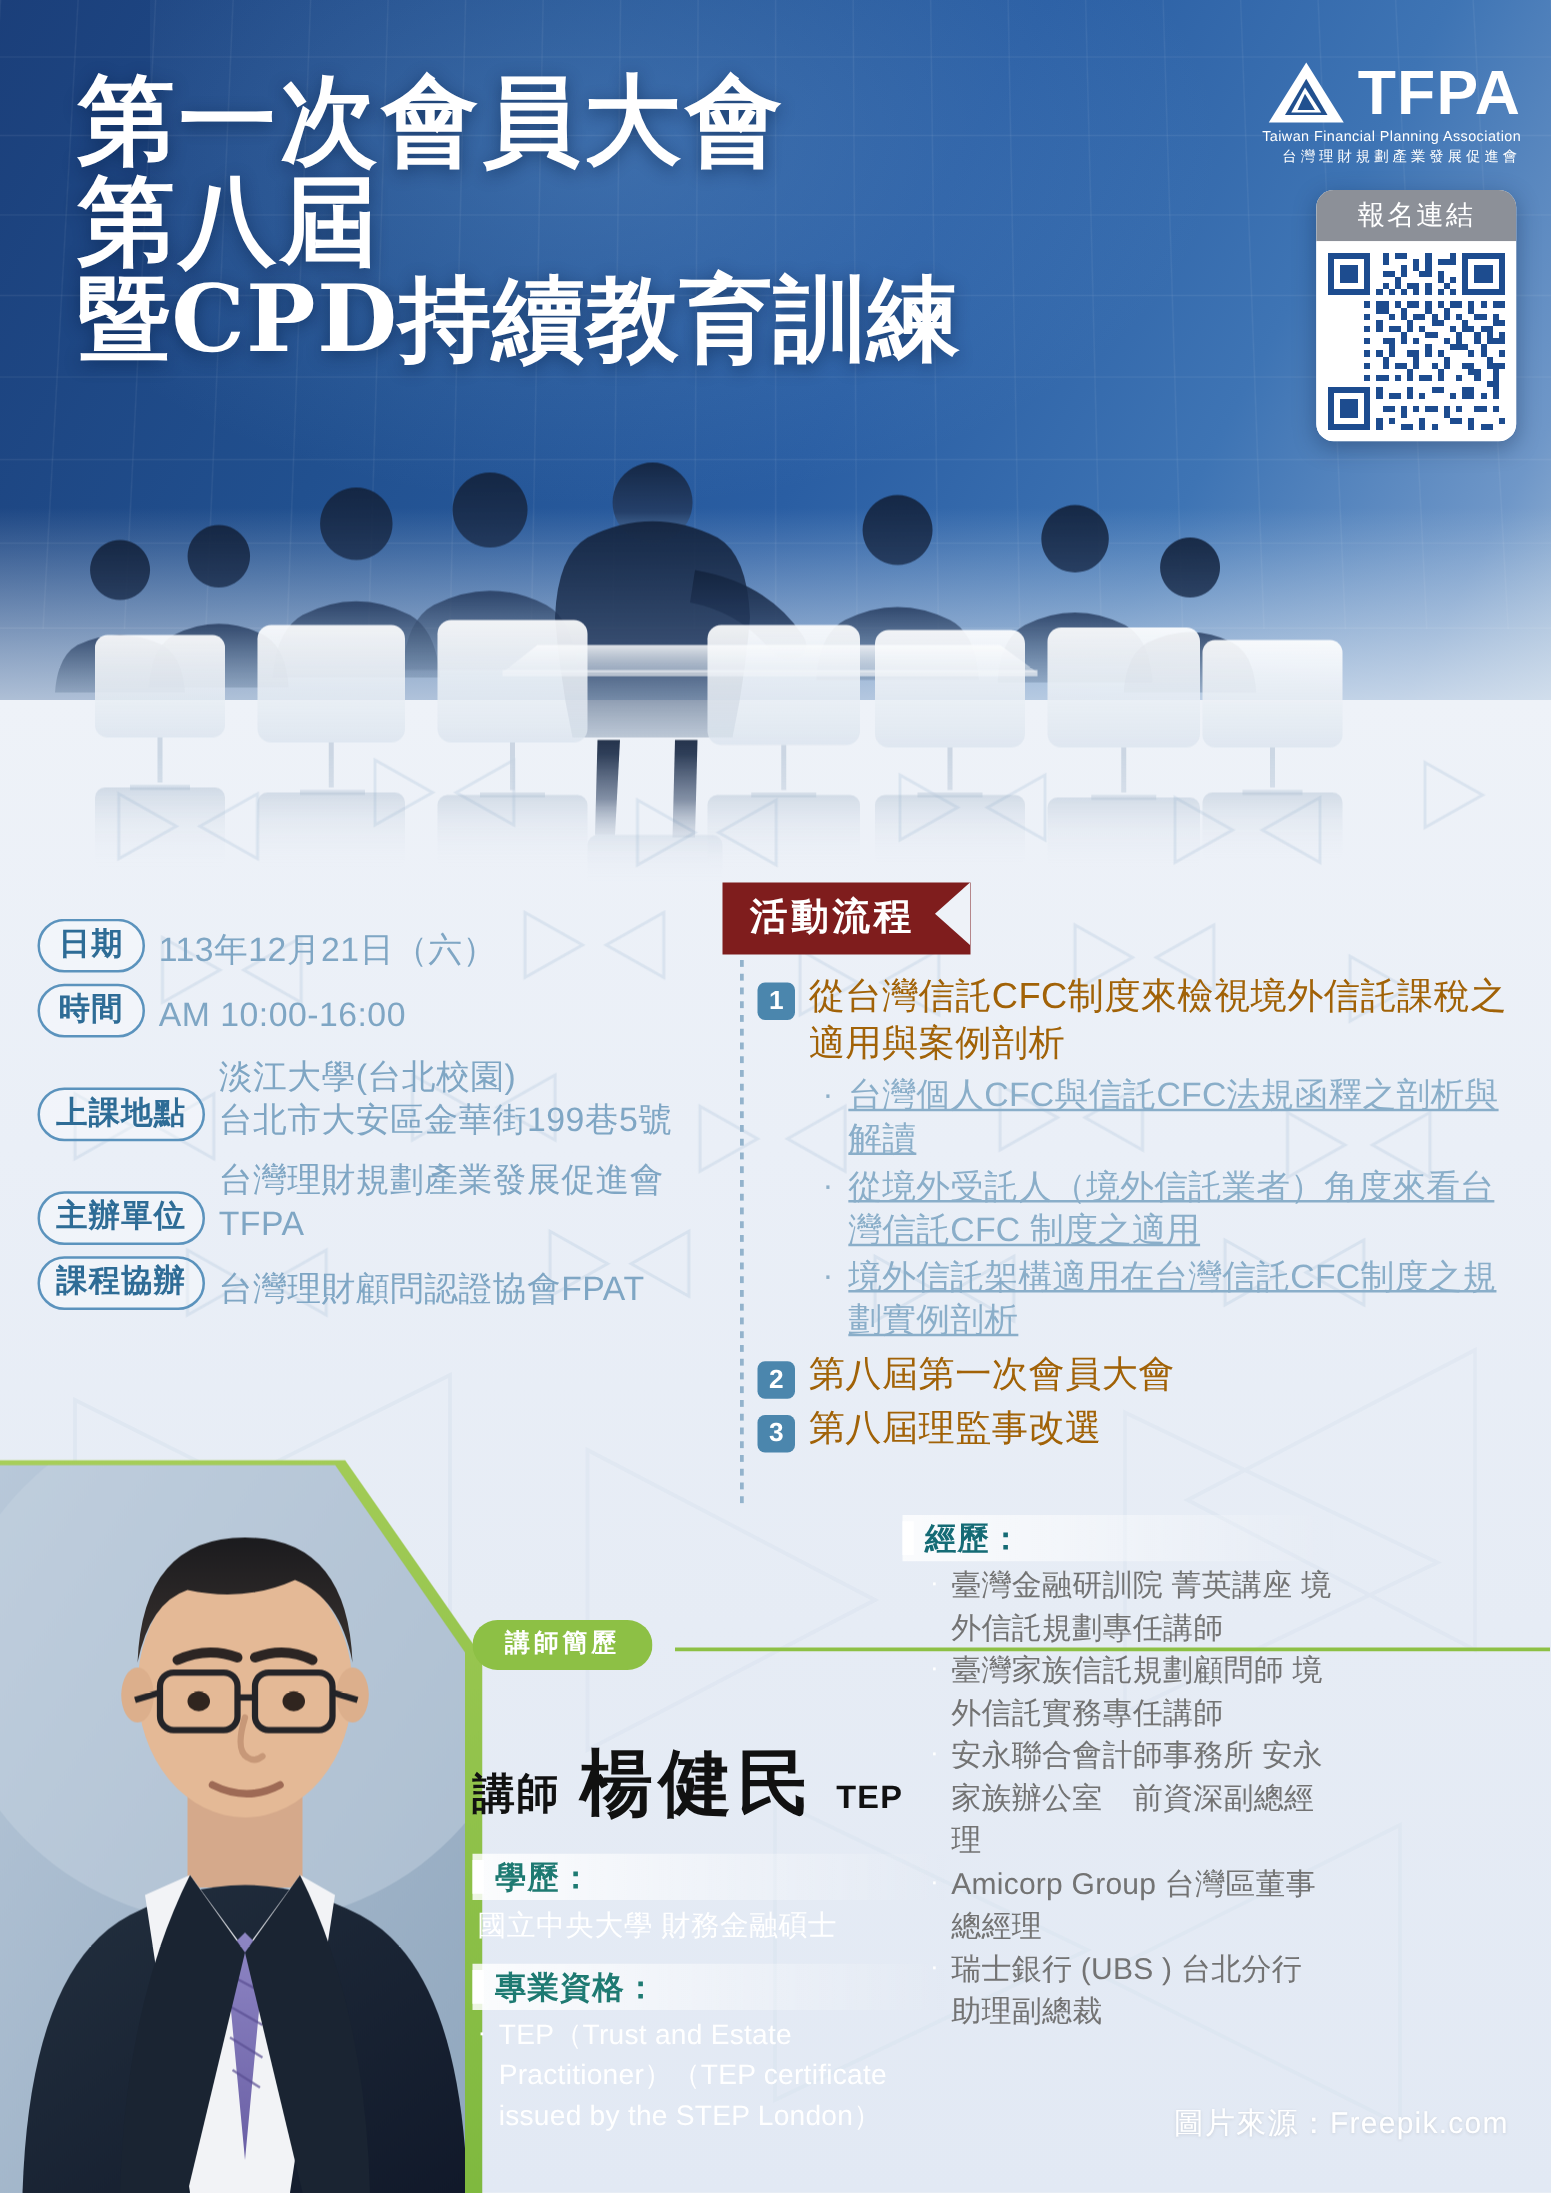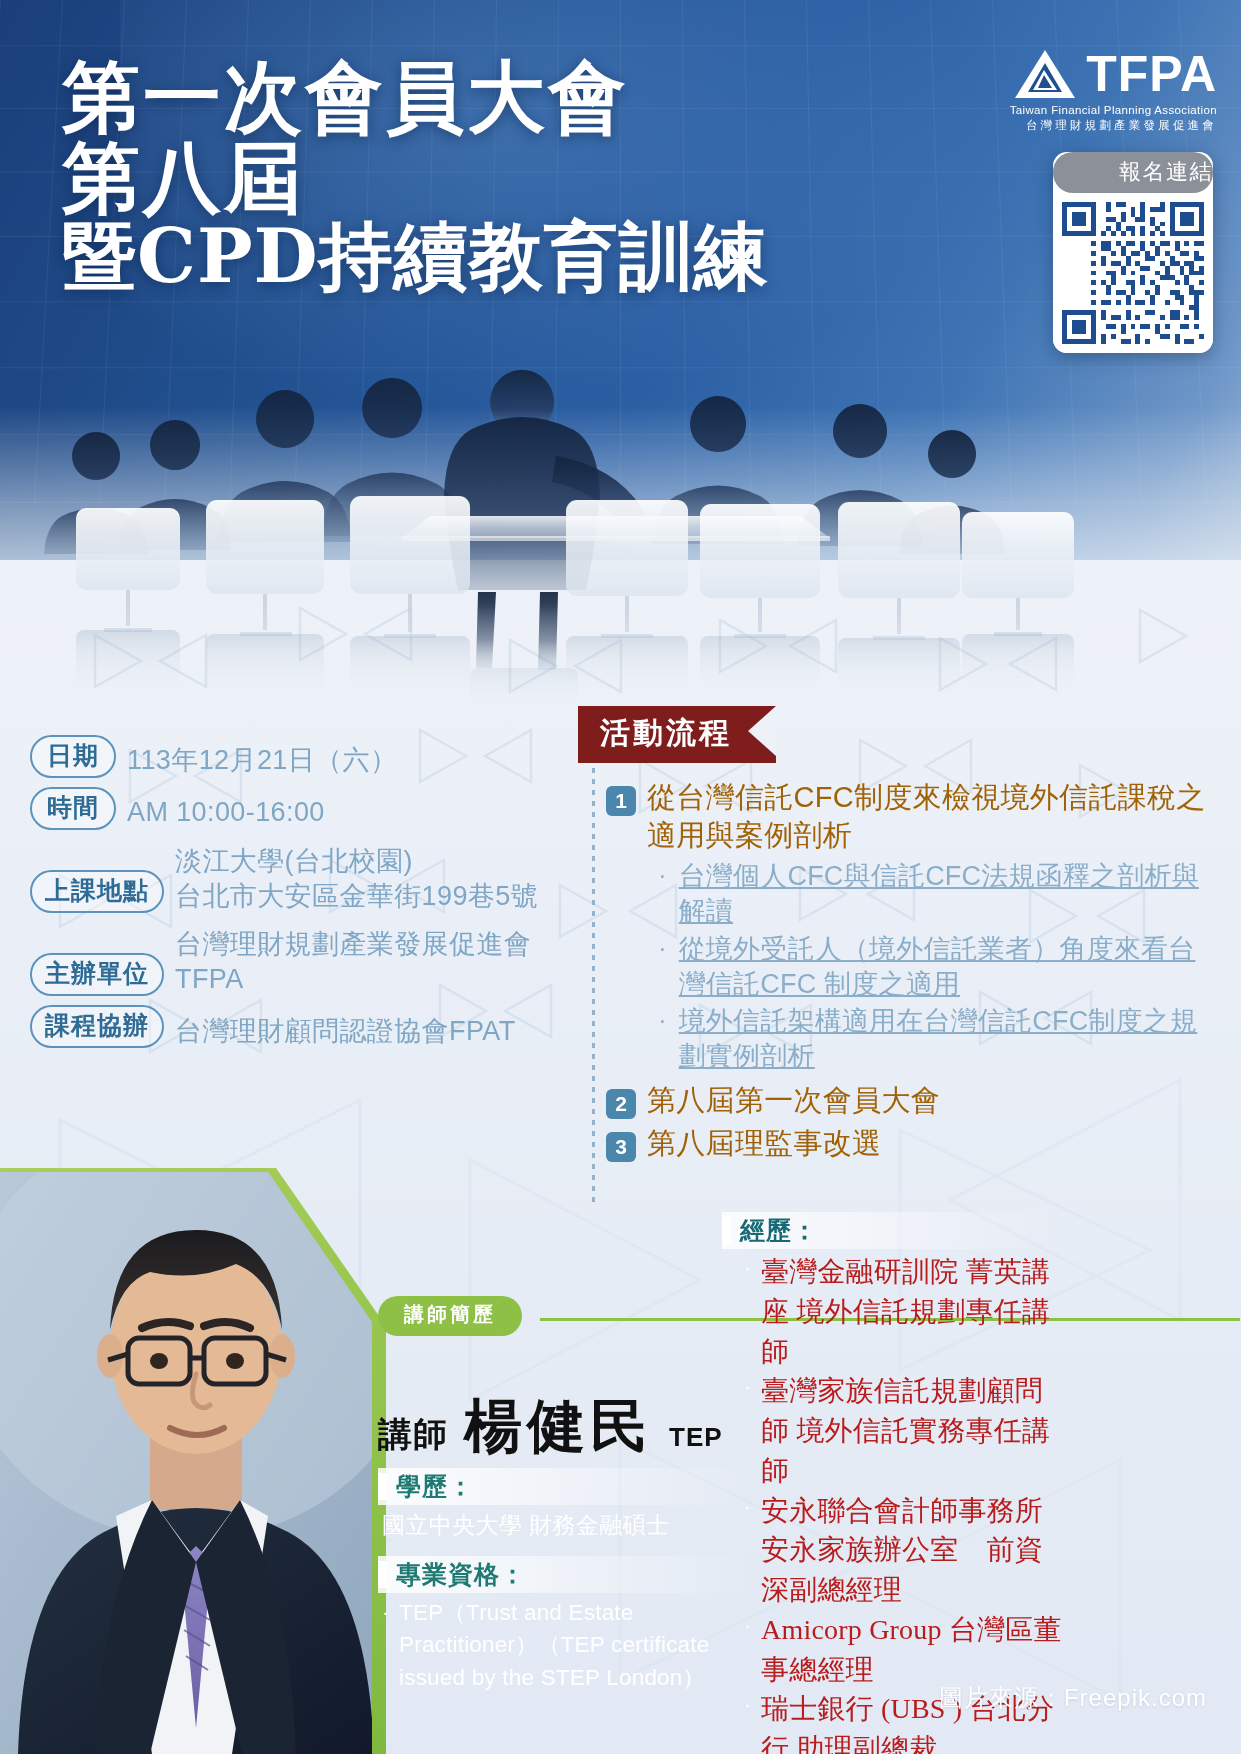--- a/index.html
+++ b/index.html
@@ -87,24 +87,23 @@
   }
 
   
   .qr-card {
     position:absolute; right:28px; top:152px;
     width:160px; border-radius:14px; overflow:hidden;
     background:#ffffff;
     box-shadow:0 5px 18px rgba(8,28,62,.35);
   }
   .qr-title {
-    background:#8c9098; color:#fff; text-align:right;
+    background:#8c9098; color:#fff; text-align:center;
     font-size:22px; padding:5px 0 6px; letter-spacing:1.5px;
     font-family:"Liberation Sans",sans-serif;
-    border-radius:20px;
   }
   .qr-box { padding:9px; background:#fff; }
   .qr-img { width:142px; height:142px; display:block; }
 
   
   .scene { position:absolute; left:0; top:330px; width:1241px; height:380px; }
 
   
   .info { position:absolute; left:30px; top:735px; width:560px; }
   .info-row { display:flex; align-items:flex-end; margin-bottom:9px; }
@@ -204,20 +203,21 @@
   .sp-label { font-size:34px; color:#111; font-weight:bold; font-family:"Liberation Sans",sans-serif; letter-spacing:1px;}
   .sp-name  { font-size:58px; color:#111; font-weight:bold; font-family:"Liberation Sans",sans-serif; letter-spacing:5px;}
   .sp-tep   { font-size:26px; color:#111; font-weight:bold; font-family:"Liberation Sans",sans-serif; letter-spacing:1px;}
 
   
   .cred-col { position:absolute; left:378px; top:1468px; width:380px; z-index:5; }
   .cred-head {
     display:flex; align-items:center; margin-bottom:4px;
     background:linear-gradient(90deg, rgba(255,255,255,.85), rgba(255,255,255,0));
     padding:2px 0;
+    margin-top:15px;
   }
   .cred-bar { width:9px; height:27px; background:#ffffff; flex:0 0 auto; margin-right:9px; }
   .cred-title {
     color:#1e7a72; font-size:25px; font-weight:bold; letter-spacing:1px;
     font-family:"Liberation Sans",sans-serif;
   }
   .cred-line {
     color:#ffffff; font-size:23px; line-height:1.42; letter-spacing:.4px;
     font-family:"Liberation Sans",sans-serif; margin-left:4px;
   }
@@ -232,22 +232,22 @@
   
   .exp-col { position:absolute; left:722px; top:1212px; width:345px; z-index:5; }
   .exp-head { display:flex; align-items:center; margin-bottom:3px;
     background:linear-gradient(90deg, rgba(255,255,255,.8), rgba(255,255,255,0)); padding:2px 0; }
   .exp-bar { width:9px; height:27px; background:#ffffff; flex:0 0 auto; margin-right:9px; }
   .exp-title { color:#156b75; font-size:25px; font-weight:bold; letter-spacing:1px;
     font-family:"Liberation Sans",sans-serif; }
   .exp-bullets { margin-left:22px; }
   .exp-bullet { display:flex; align-items:flex-start; }
   .eb-dot { color:#ffffff; font-size:21px; line-height:1.42; flex:0 0 auto; }
-  .eb-text { color:#b91c1c; font-size:28px; line-height:1.42; padding-left:10px;
-    font-family:Liberation Serif, serif; letter-spacing:.2px; }
+  .eb-text { color:#737373; font-size:24px; line-height:1.42; padding-left:10px;
+    font-family:Liberation Sans, sans-serif; letter-spacing:.2px; }
 
   
   .credit {
     position:absolute; right:34px; bottom:40px;
     color:#ffffff; font-size:24px; letter-spacing:1px;
     font-family:"Liberation Sans",sans-serif; z-index:6;
     text-shadow:0 1px 3px rgba(0,0,0,.12);
   }
 </style>
 </head>

